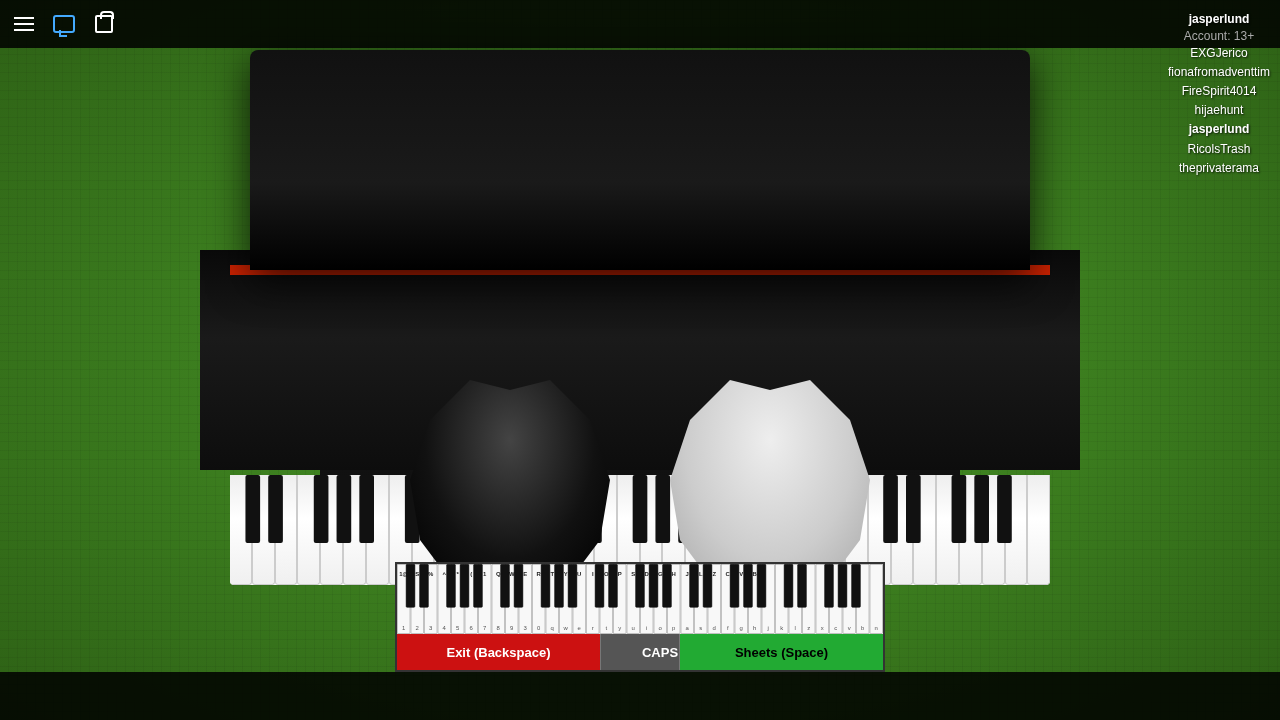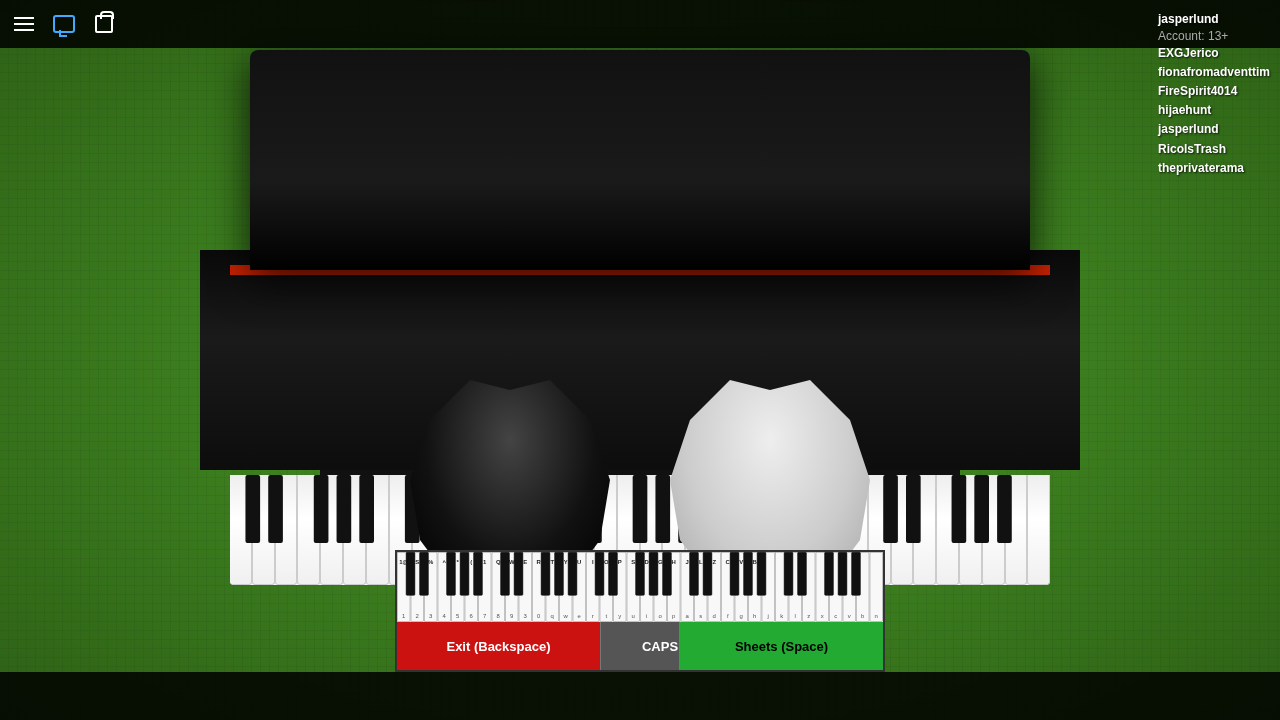--- a/index.html
+++ b/index.html
@@ -263,30 +263,29 @@
       z-index: 100;
     }
 
     
     
     .player-list {
       position: absolute;
       top: 10px;
       right: 10px;
       z-index: 100;
-      text-align: left;
+      text-align: center;
     }
 
     .player-name {
       font-size: 12px;
       color: #fff;
       line-height: 1.6;
       text-shadow: 1px 1px 2px rgba(0,0,0,0.8);
       cursor: pointer;
-      font-weight: bold;
     }
 
     .player-name.self {
       font-weight: bold;
     }
 
     .account-label {
       font-size: 12px;
       color: #aaa;
       line-height: 1.2;
@@ -311,21 +310,21 @@
       height: 70px;
       background: #fff;
       position: relative;
       display: flex;
       overflow: hidden;
     }
 
     
     .piano-buttons {
       display: flex;
-      height: 48px;
+      height: 36px;
     }
 
     .btn-exit {
       flex: 1;
       background: #cc1111;
       color: #fff;
       font-size: 13px;
       font-weight: bold;
       border: none;
       cursor: pointer;

